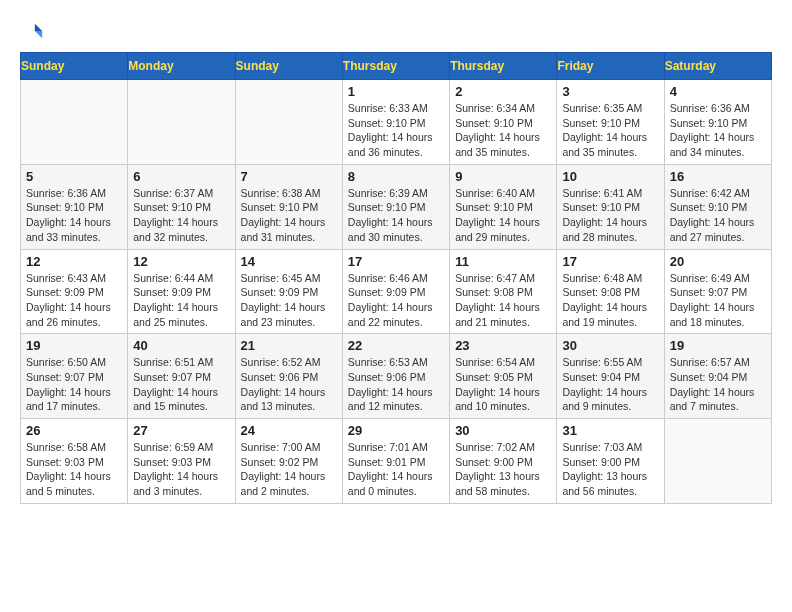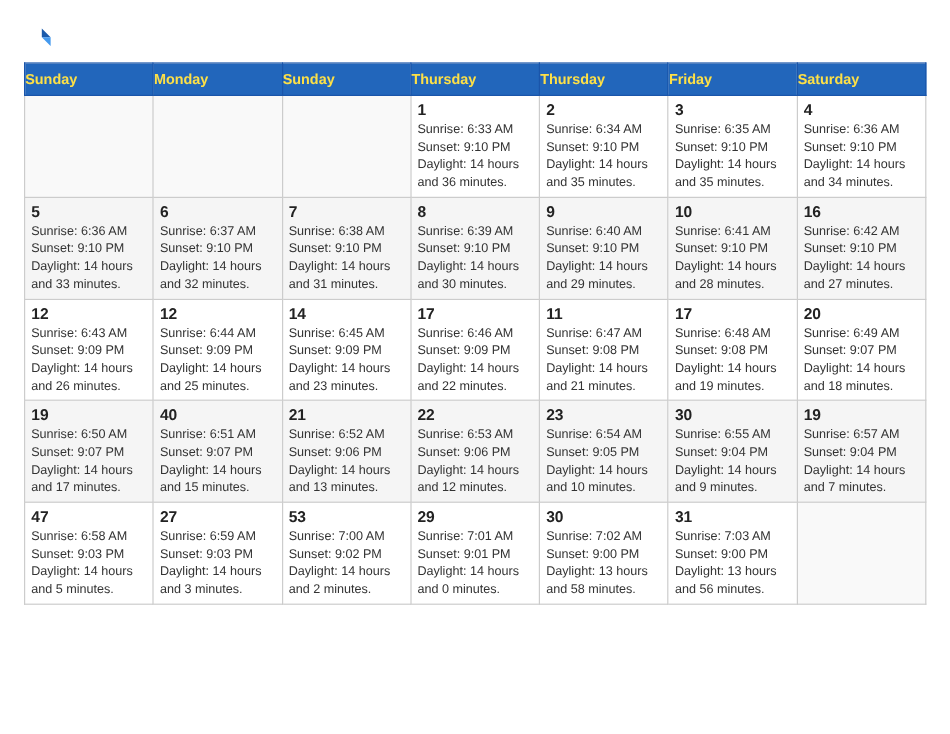--- a/index.html
+++ b/index.html
@@ -232,29 +232,29 @@
           <span class="day-number">30</span>
           <div class="day-info">Sunrise: 6:55 AM<br>Sunset: 9:04 PM<br>Daylight: 14 hours and 9 minutes.</div>
         </td>
         <td>
           <span class="day-number">19</span>
           <div class="day-info">Sunrise: 6:57 AM<br>Sunset: 9:04 PM<br>Daylight: 14 hours and 7 minutes.</div>
         </td>
       </tr>
       <tr>
         <td>
-          <span class="day-number">47</span>
+          <span class="day-number">26</span>
           <div class="day-info">Sunrise: 6:58 AM<br>Sunset: 9:03 PM<br>Daylight: 14 hours and 5 minutes.</div>
         </td>
         <td>
           <span class="day-number">27</span>
           <div class="day-info">Sunrise: 6:59 AM<br>Sunset: 9:03 PM<br>Daylight: 14 hours and 3 minutes.</div>
         </td>
         <td>
-          <span class="day-number">53</span>
+          <span class="day-number">24</span>
           <div class="day-info">Sunrise: 7:00 AM<br>Sunset: 9:02 PM<br>Daylight: 14 hours and 2 minutes.</div>
         </td>
         <td>
           <span class="day-number">29</span>
           <div class="day-info">Sunrise: 7:01 AM<br>Sunset: 9:01 PM<br>Daylight: 14 hours and 0 minutes.</div>
         </td>
         <td>
           <span class="day-number">30</span>
           <div class="day-info">Sunrise: 7:02 AM<br>Sunset: 9:00 PM<br>Daylight: 13 hours and 58 minutes.</div>
         </td>

